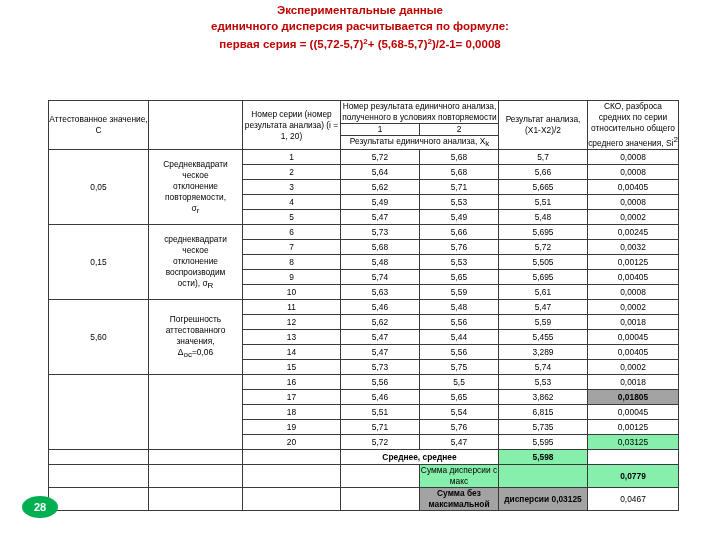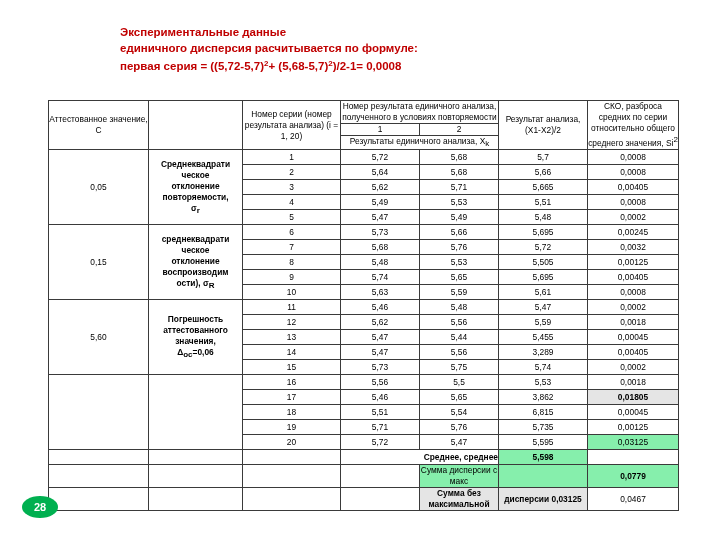--- a/index.html
+++ b/index.html
@@ -10,22 +10,22 @@
     color:#000;
     position:relative;
     overflow:hidden;
   }
   .slide{
     position:absolute;
     left:0;top:0;width:720px;height:540px;
   }
   .title{
     position:absolute;
-    left:120px; top:24px; width:480px;
-    text-align:left;
+    left:120px; top:2px; width:480px;
+    text-align:center;
     font-weight:bold;
     font-size:11.5px;
     line-height:16px;
     color:#c00000;
   }
   .title .l1{ color:#c00000; }
   .title .l2{ color:#c00000; }
   .title .l3{ color:#c00000; }
   .title .l4{ color:#c00000; }
   sub{font-size:8px;vertical-align:-0.25em;}
@@ -42,35 +42,35 @@
   }
   table.main td{
     border:1px solid #3a3a3a;
     padding:0;
     vertical-align:middle;
     text-align:center;
     line-height:11px;
   }
   .hd{ vertical-align:middle; padding:2px 3px; }
   .num{ height:14px; }
-  .green{ background:#e5e5e5; font-weight:bold;}
+  .green{ background:#a3a3a3; font-weight:bold;}
   .yellow{ background:#86efac; }
   .bold{ font-weight:bold; }
   .pagenum{
     position:absolute;
     left:22px; top:496px;
     width:36px;height:22px;
     border-radius:50%;
     background:#00b050;
     color:#ffffff;
     font-size:11px;
     font-weight:bold;
     display:flex;align-items:center;justify-content:center;
   }
-  .leftlabel{ font-size:8.4px; line-height:11px;font-weight:bold; }
+  .leftlabel{ font-size:8.4px; line-height:11px; }
 </style>
 </head>
 <body>
 
 <div class="slide">
 
   <div class="title">
     <div class="l1">Экспериментальные данные</div>
     <div class="l2">единичного дисперсия расчитывается по формуле:</div>
     <div class="l4"><span>первая серия = ((5,72-5,7)</span><sup>2</sup><span>+ (5,68-5,7)</span><sup>2</sup><span>)/2-1= 0,0008</span></div>
@@ -270,21 +270,21 @@
         <td class="num">5,72</td>
         <td class="num">5,47</td>
         <td class="num">5,595</td>
         <td class="num yellow">0,03125</td>
       </tr>
 
       <tr>
         <td></td>
         <td></td>
         <td></td>
-        <td colspan="2" class="num bold" style="text-align:right">Среднее, среднее</td>
+        <td colspan="2" class="num bold" style="text-align:center">Среднее, среднее</td>
         <td class="num yellow bold">5,598</td>
         <td></td>
       </tr>
 
       <tr>
         <td></td>
         <td></td>
         <td></td>
         <td></td>
         <td class="num yellow">Сумма дисперсии с макс</td>

